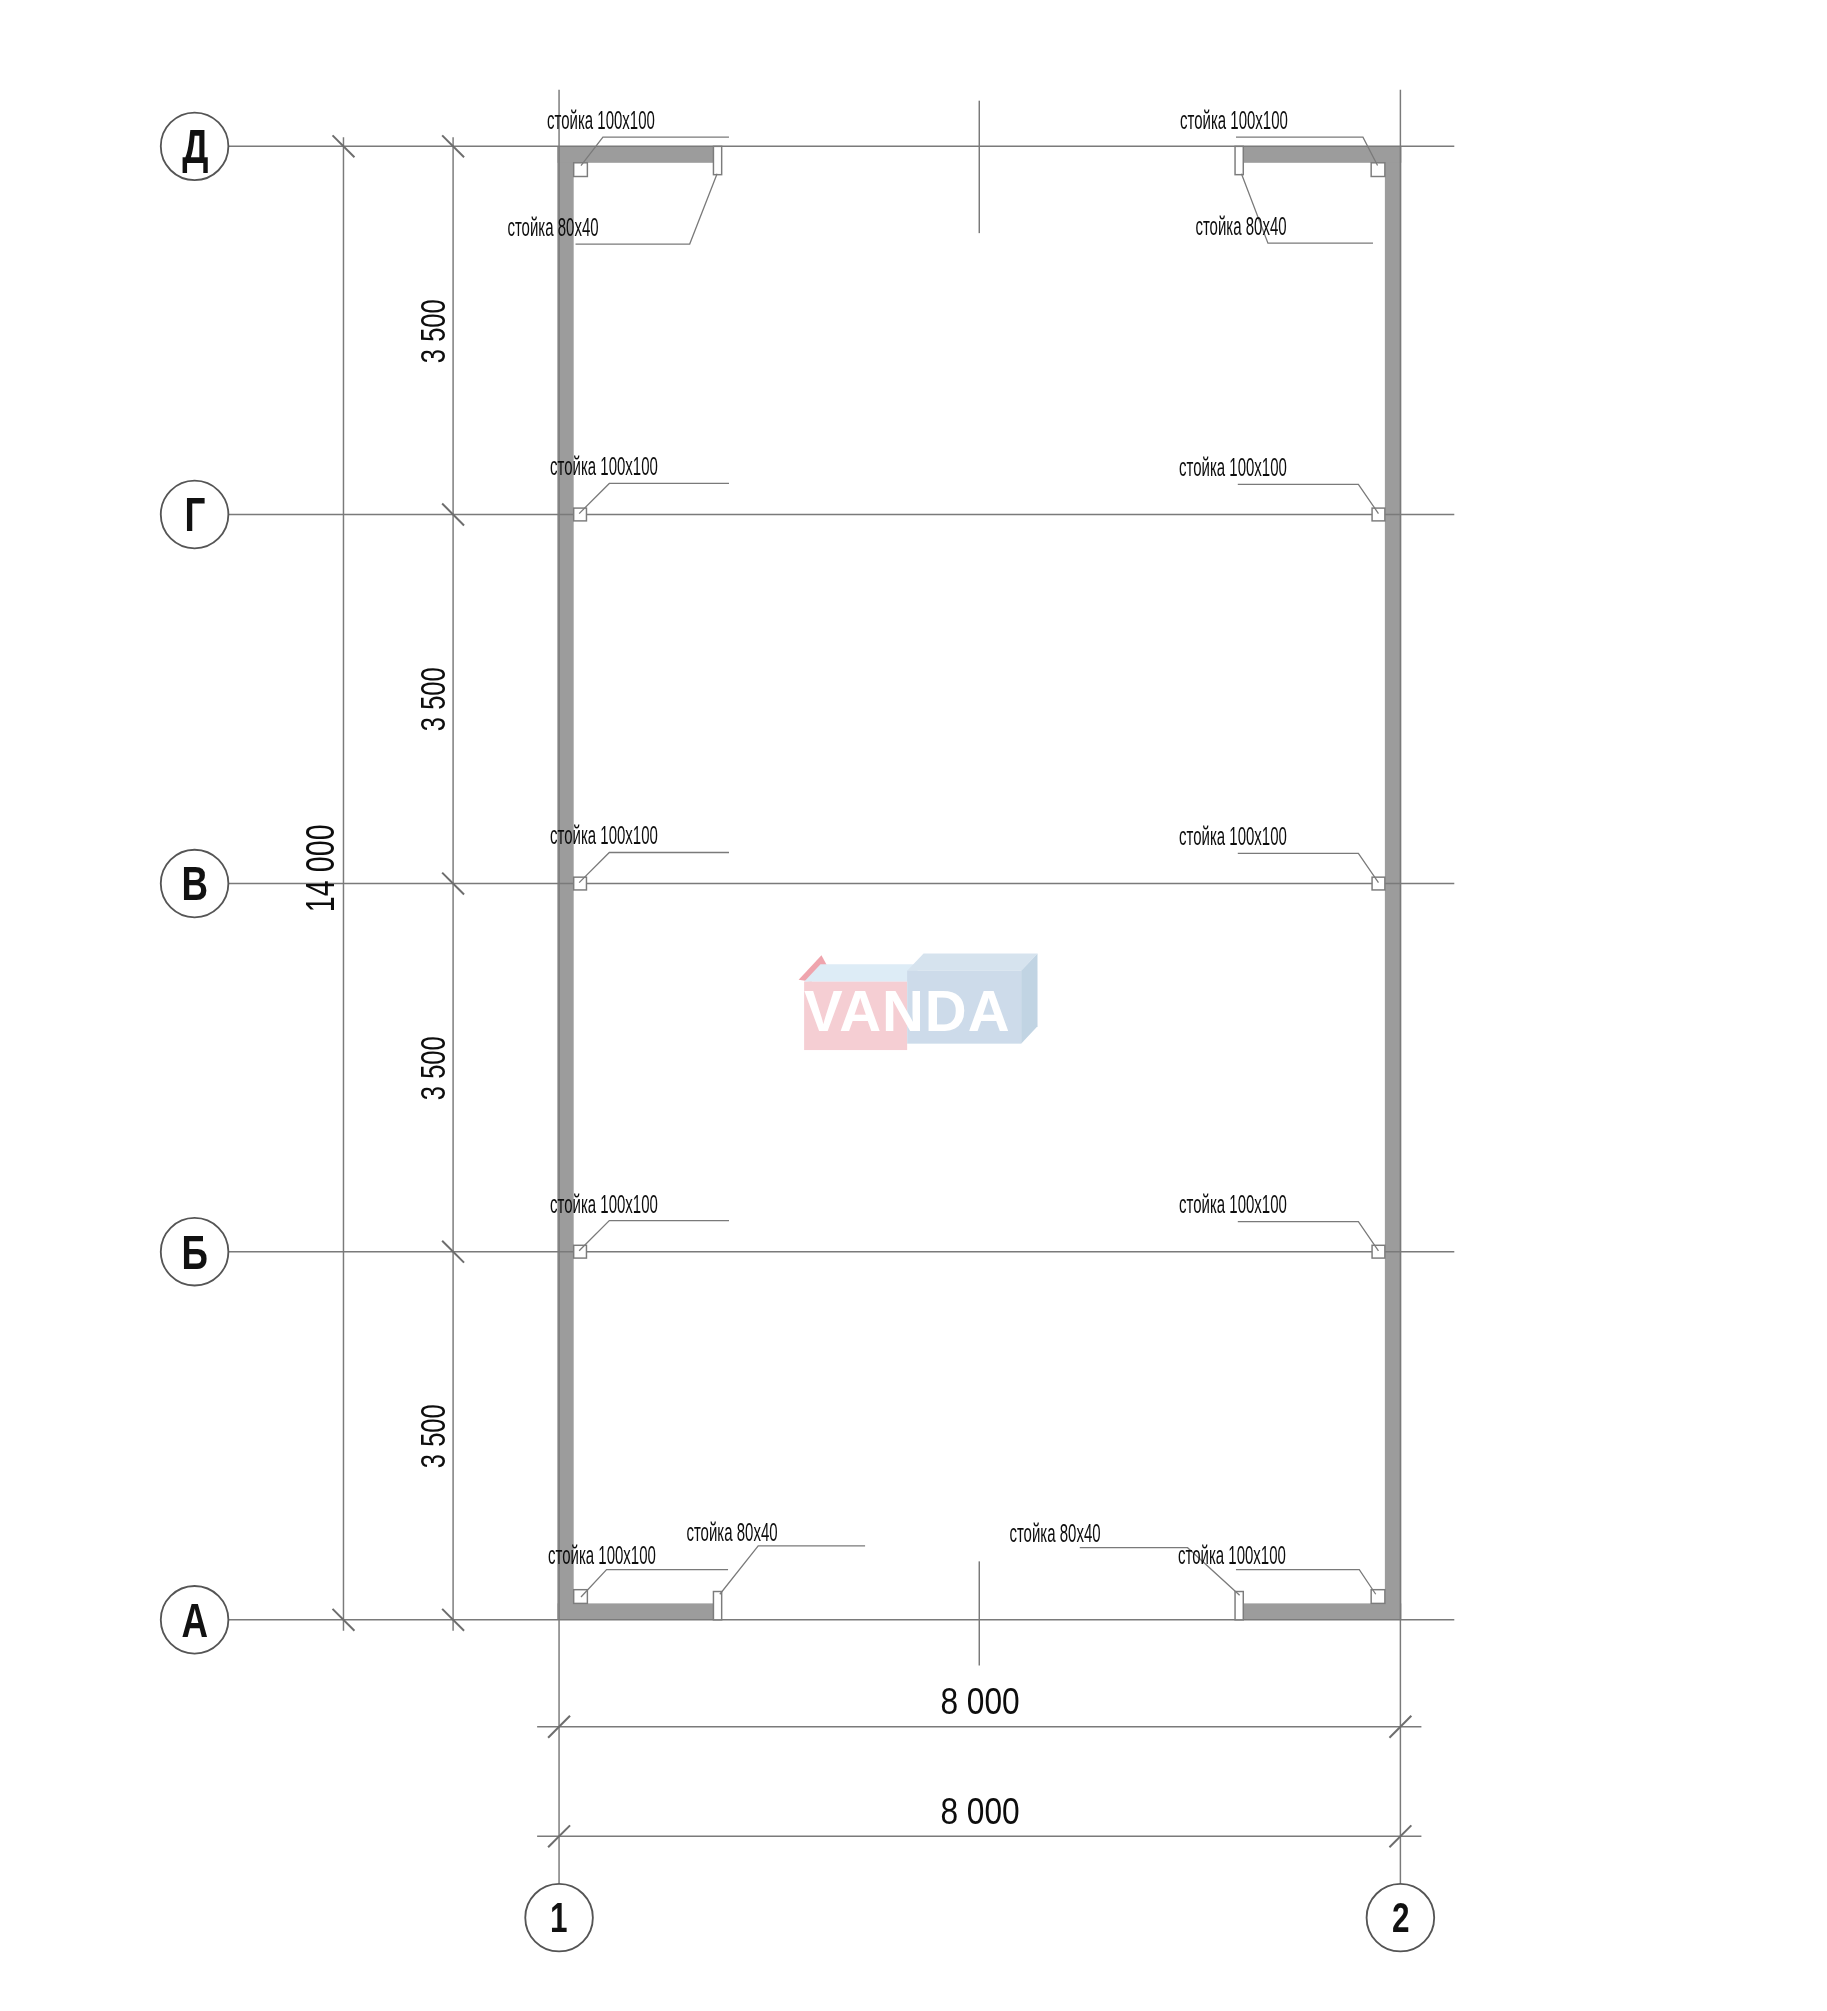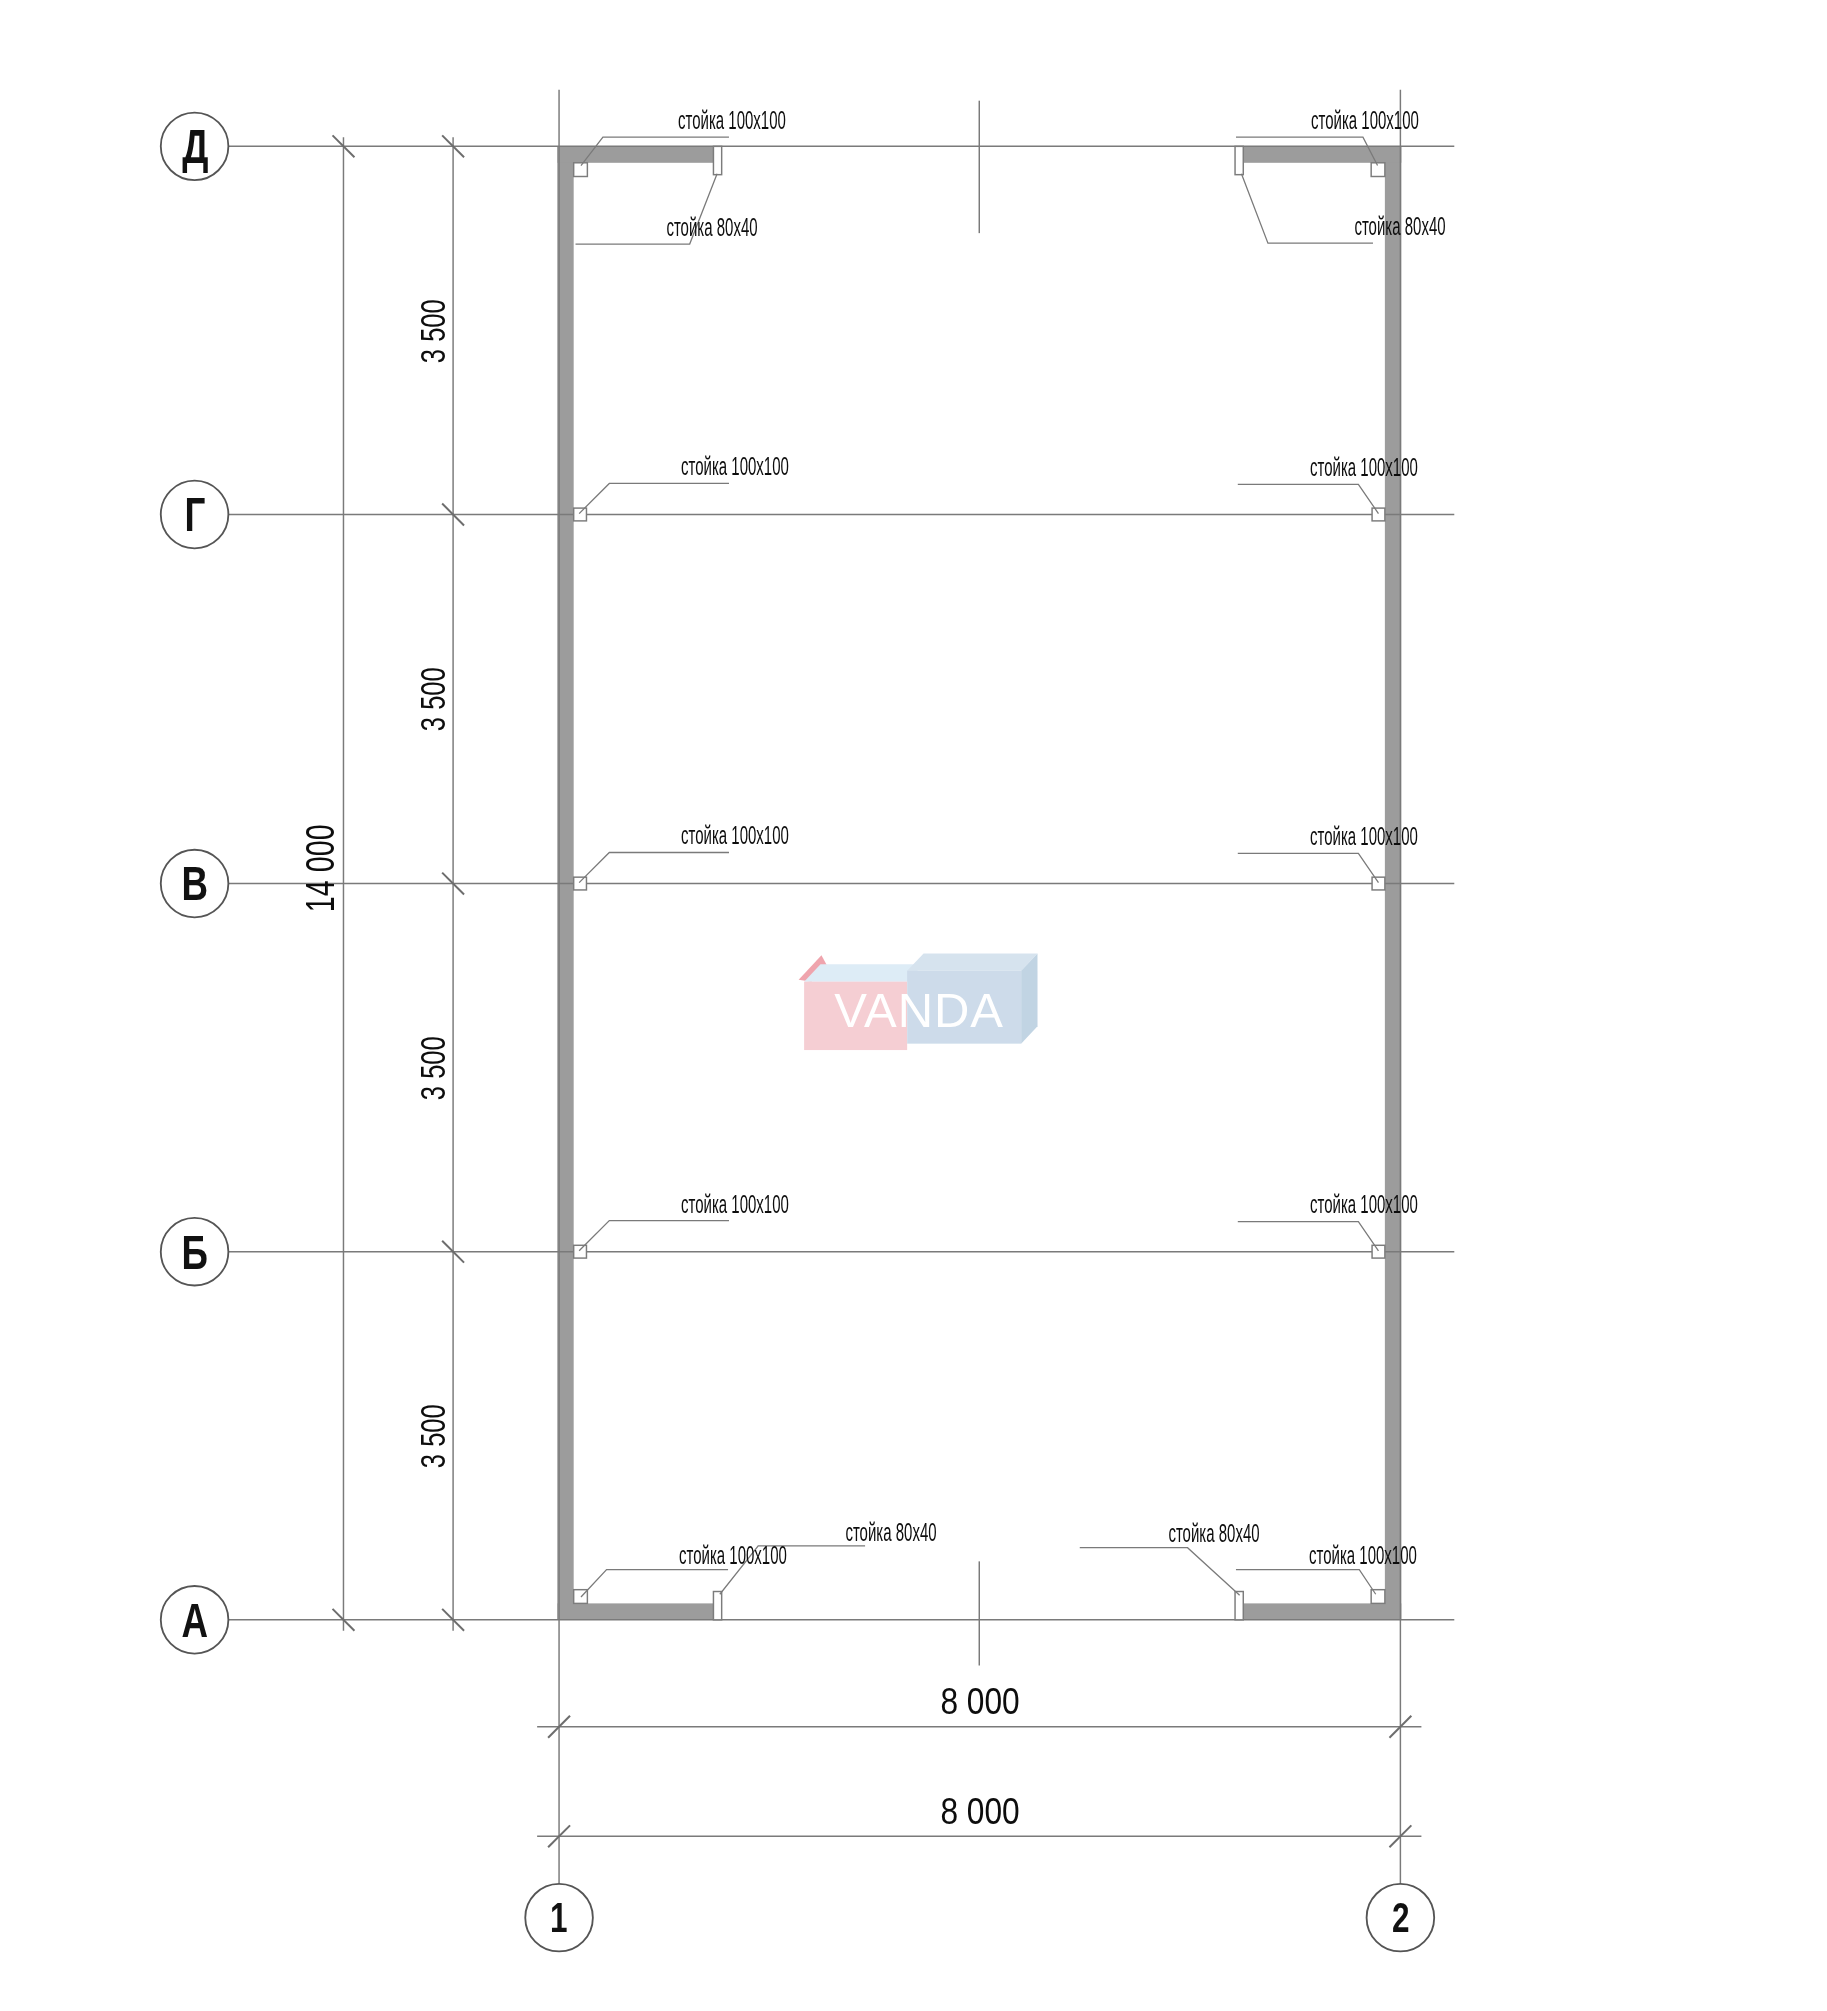--- a/index.html
+++ b/index.html
@@ -14,42 +14,42 @@
   
   .axis-letter{
     position:absolute;width:82px;height:58px;
     display:flex;align-items:center;justify-content:center;
     font-size:49px;font-weight:bold;color:#111;
   }
   .axis-letter > span{display:inline-block;transform:scaleX(0.75);}
   
   .lbl{
     position:absolute;width:311px;margin-left:-155px;
-    text-align:right;font-size:25px;line-height:27.4px;color:#0d0d0d;
+    text-align:left;font-size:25px;line-height:27.4px;color:#0d0d0d;
     white-space:nowrap;
   }
   .lbl > span{display:inline-block;transform:scaleX(0.60);}
   
   .dim{
     position:absolute;width:274px;height:42px;margin-left:-137px;margin-top:-21px;
     display:flex;align-items:center;justify-content:center;
     font-size:36px;color:#0d0d0d;white-space:nowrap;
   }
   .dim > span{display:inline-block;transform:scaleX(0.88);}
   .dim.rot{transform:rotate(-90deg);}
   .dim.rot.small{font-size:35px;}
   .dim.rot.small > span{transform:scaleX(0.73);}
   .dim.rot.big{font-size:41px;}
   .dim.rot.big > span{transform:scaleX(0.70);}
   
   .logo{position:absolute;left:793px;top:937px;width:252px;height:124px;opacity:0.95;}
   .logo svg{position:absolute;left:0;top:0;}
   .logo .word{
     position:absolute;left:11px;top:48px;width:230px;
-    text-align:center;font-size:49px;font-weight:normal;color:#ffffff;
+    font-size:58px;font-weight:bold;color:#ffffff;
     letter-spacing:0.9px;line-height:51px;
   }
 </style>
 </head>
 <body>
 
 <div class="canvas">
 
   <svg class="overlay" width="1827" height="2011" viewBox="0 0 2000 2201">
 

